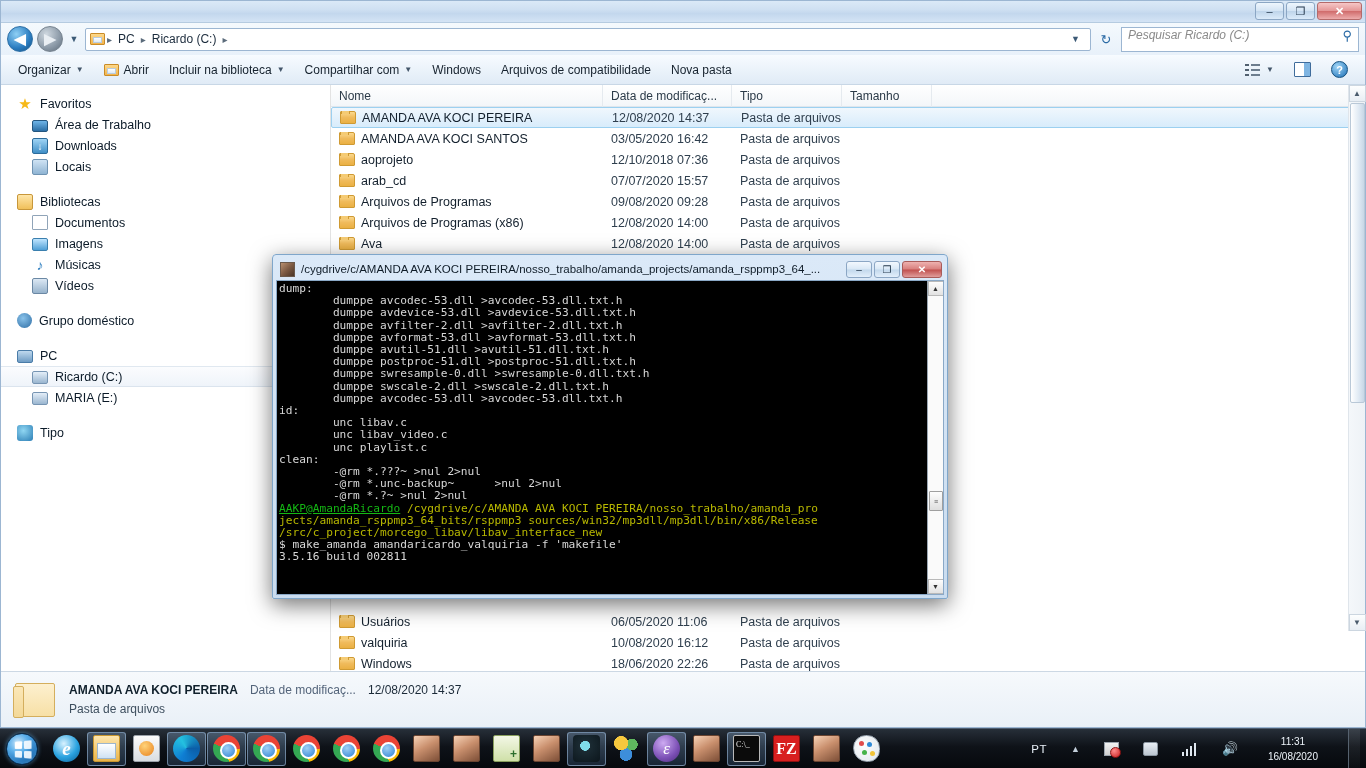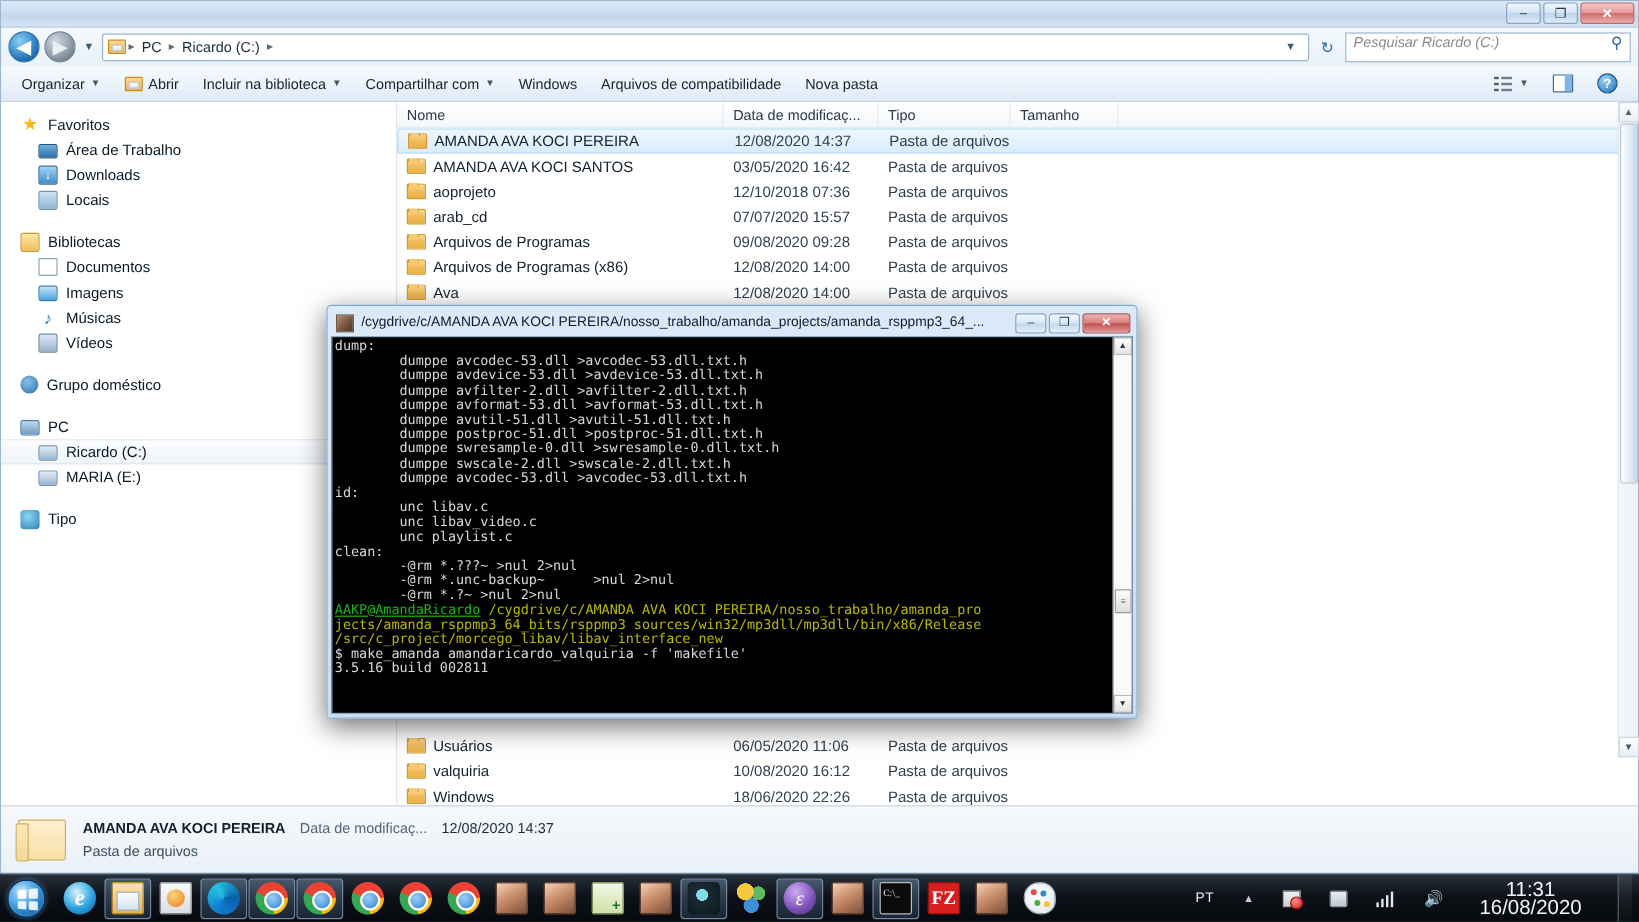--- a/index.html
+++ b/index.html
@@ -345,21 +345,21 @@
     border: 1px solid rgba(175,210,245,.5);
   }
   .tray {
     margin-left: auto; height: 40px; display: flex; align-items: center; gap: 24px;
     padding-right: 6px;
   }
   .lang { color: #e7eef6; font-size: 11.5px; letter-spacing: .5px; }
   .trayarrow { color: #c3cfdb; font-size: 9px; }
   .trayico { width: 17px; height: 17px; position: relative; }
   .clock {
-    color: #eef4fa; font-size: 17px; text-align: center; line-height: 15px;
+    color: #eef4fa; font-size: 10px; text-align: center; line-height: 15px;
     padding: 0 6px;
   }
   .showdesk { width: 12px; height: 40px; border-left: 1px solid #56626f;
     background: linear-gradient(180deg,rgba(255,255,255,.09),rgba(255,255,255,.02)); }
 
   
   .ti { width: 27px; height: 27px; border-radius: 3px; position: relative; }
   .ti-ie { border-radius:50%; background: radial-gradient(circle at 40% 32%, #d9f2ff, #2aa3e0 55%, #0b5c92 100%); color:#fff;
            font-family:"Liberation Serif",serif; font-style:italic; font-weight:bold; font-size:19px;
            display:flex;align-items:center;justify-content:center; }

